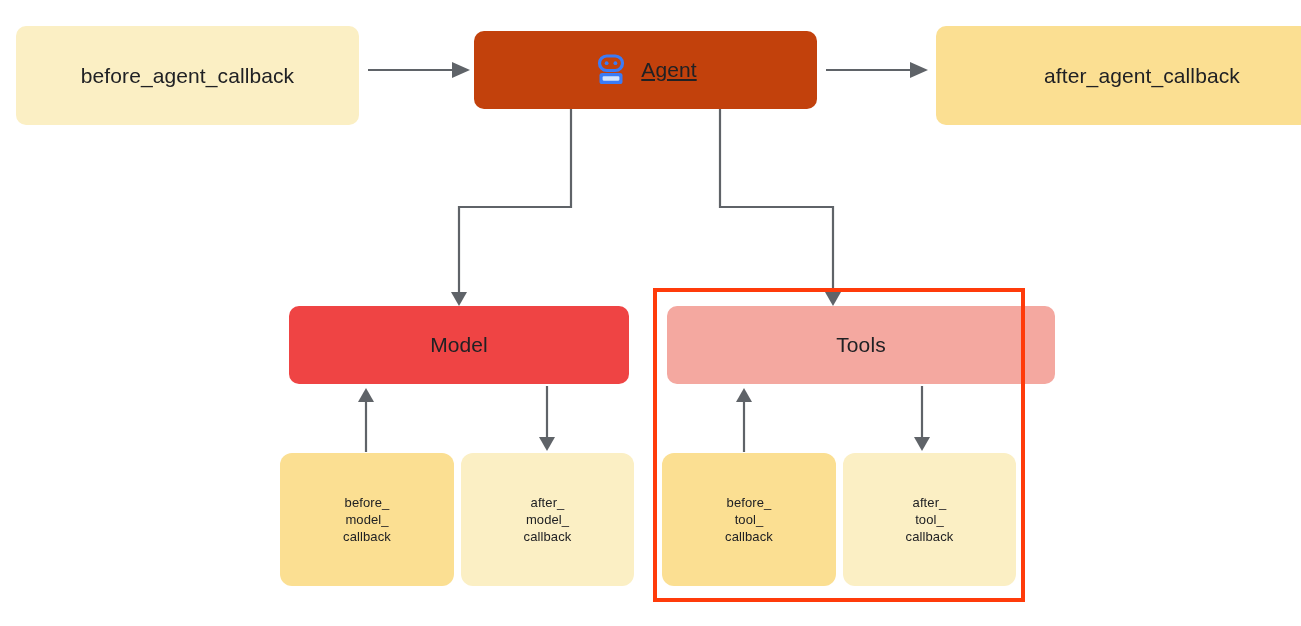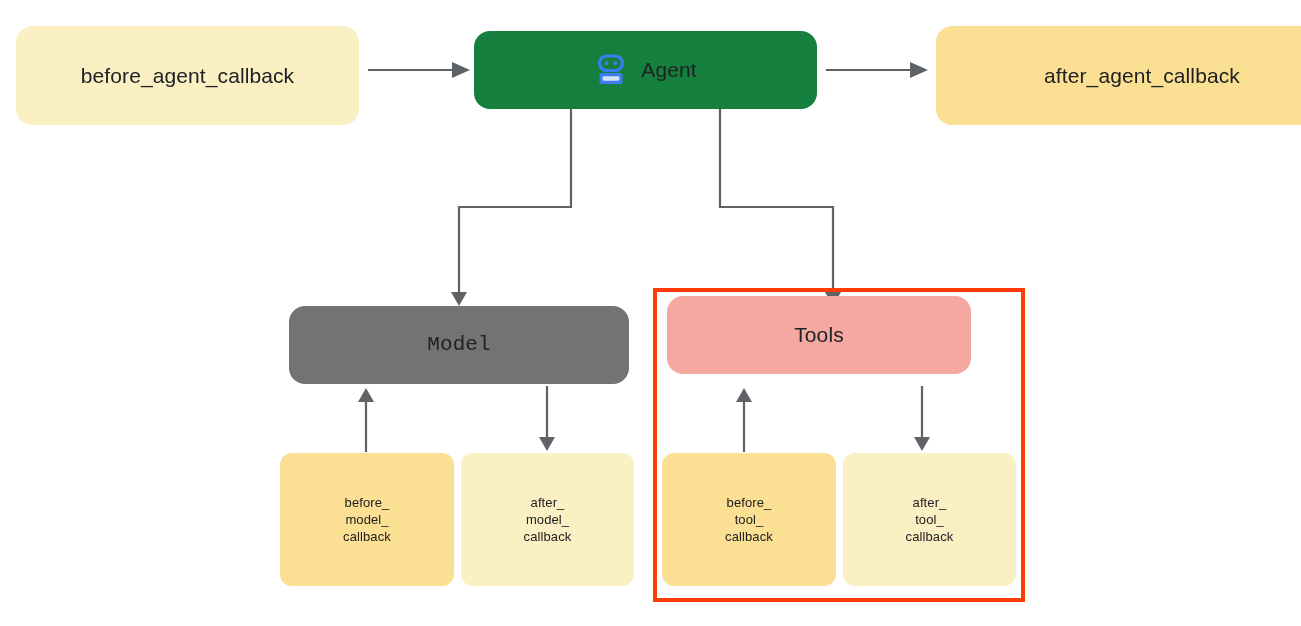--- a/index.html
+++ b/index.html
@@ -17,40 +17,40 @@
     height: 626px;
     background: #ffffff;
     overflow: hidden;
   }
   .node {
     position: absolute;
     box-sizing: border-box;
     display: flex;
     align-items: center;
     justify-content: center;
-    border-radius: 16px;
+    border-radius: 10px;
     color: #202124;
     font-size: 21px;
     line-height: 1.32;
     text-align: center;
     letter-spacing: 0.1px;
     white-space: pre-line;
   }
   .node.small {
     font-size: 13px;
     border-radius: 12px;
   }
 
   
   #node-before-agent  { left: 16px;   top: 26px;  width: 343px; height: 99px; }
   #node-agent         { left: 474px;  top: 31px;  width: 343px; height: 78px; }
   #node-after-agent   { left: 936px;  top: 26px;  width: 412px; height: 99px; }
 
   #node-model         { left: 289px;  top: 306px; width: 340px; height: 78px; }
-  #node-tools         { left: 667px;  top: 296px; width: 304px; height: 78px; }
+  #node-tools         { left: 667px;  top: 306px; width: 388px; height: 78px; }
 
   #node-before-model  { left: 280px;  top: 453px; width: 174px; height: 133px; }
   #node-after-model   { left: 461px;  top: 453px; width: 173px; height: 133px; }
   #node-before-tool   { left: 662px;  top: 453px; width: 174px; height: 133px; }
   #node-after-tool    { left: 843px;  top: 453px; width: 173px; height: 133px; }
 
   
   .agent-inner {
     display: flex;
     align-items: center;
@@ -136,38 +136,38 @@
     </g>
 
     <g>
       <line class="conn" x1="922" y1="386" x2="922" y2="437"></line>
       <polygon class="arrowhead" points="914,437 930,437 922,451"></polygon>
     </g>
   </svg>
 
   <div class="node" id="node-before-agent" style="background:#FBEFC4;">before_agent_callback</div>
 
-  <div class="node" id="node-agent" style="background:#15803d;">
+  <div class="node" id="node-agent" style="background:#c2410c;text-decoration:underline;">
     <span class="agent-inner">
       <svg class="robot-icon" viewBox="0 0 34 34" xmlns="http://www.w3.org/2000/svg">
 
         <rect x="5.5" y="3" width="23" height="14.5" rx="7.25" fill="none" stroke="#3B7BF6" stroke-width="3.2"></rect>
         <circle cx="12.6" cy="10.2" r="1.9" fill="#3B7BF6"></circle>
         <circle cx="21.4" cy="10.2" r="1.9" fill="#3B7BF6"></circle>
 
         <rect x="5.5" y="20" width="23" height="11" rx="2.6" fill="#3B7BF6"></rect>
         <rect x="8.6" y="23.3" width="16.8" height="4.4" rx="1.1" fill="#D2E3FC"></rect>
       </svg>
       <span class="agent-label">Agent</span>
     </span>
   </div>
 
   <div class="node" id="node-after-agent" style="background:#FBDF92;">after_agent_callback</div>
 
-  <div class="node" id="node-model" style="background:#737373;font-family:Liberation Mono, monospace;">Model</div>
+  <div class="node" id="node-model" style="background:#ef4444;">Model</div>
 
   <div class="node" id="node-tools" style="background:#F4A8A0;">Tools</div>
 
   <div class="node small" id="node-before-model" style="background:#FBDF92;">before_
 model_
 callback</div>
 
   <div class="node small" id="node-after-model" style="background:#FBEFC4;">after_
 model_
 callback</div>

